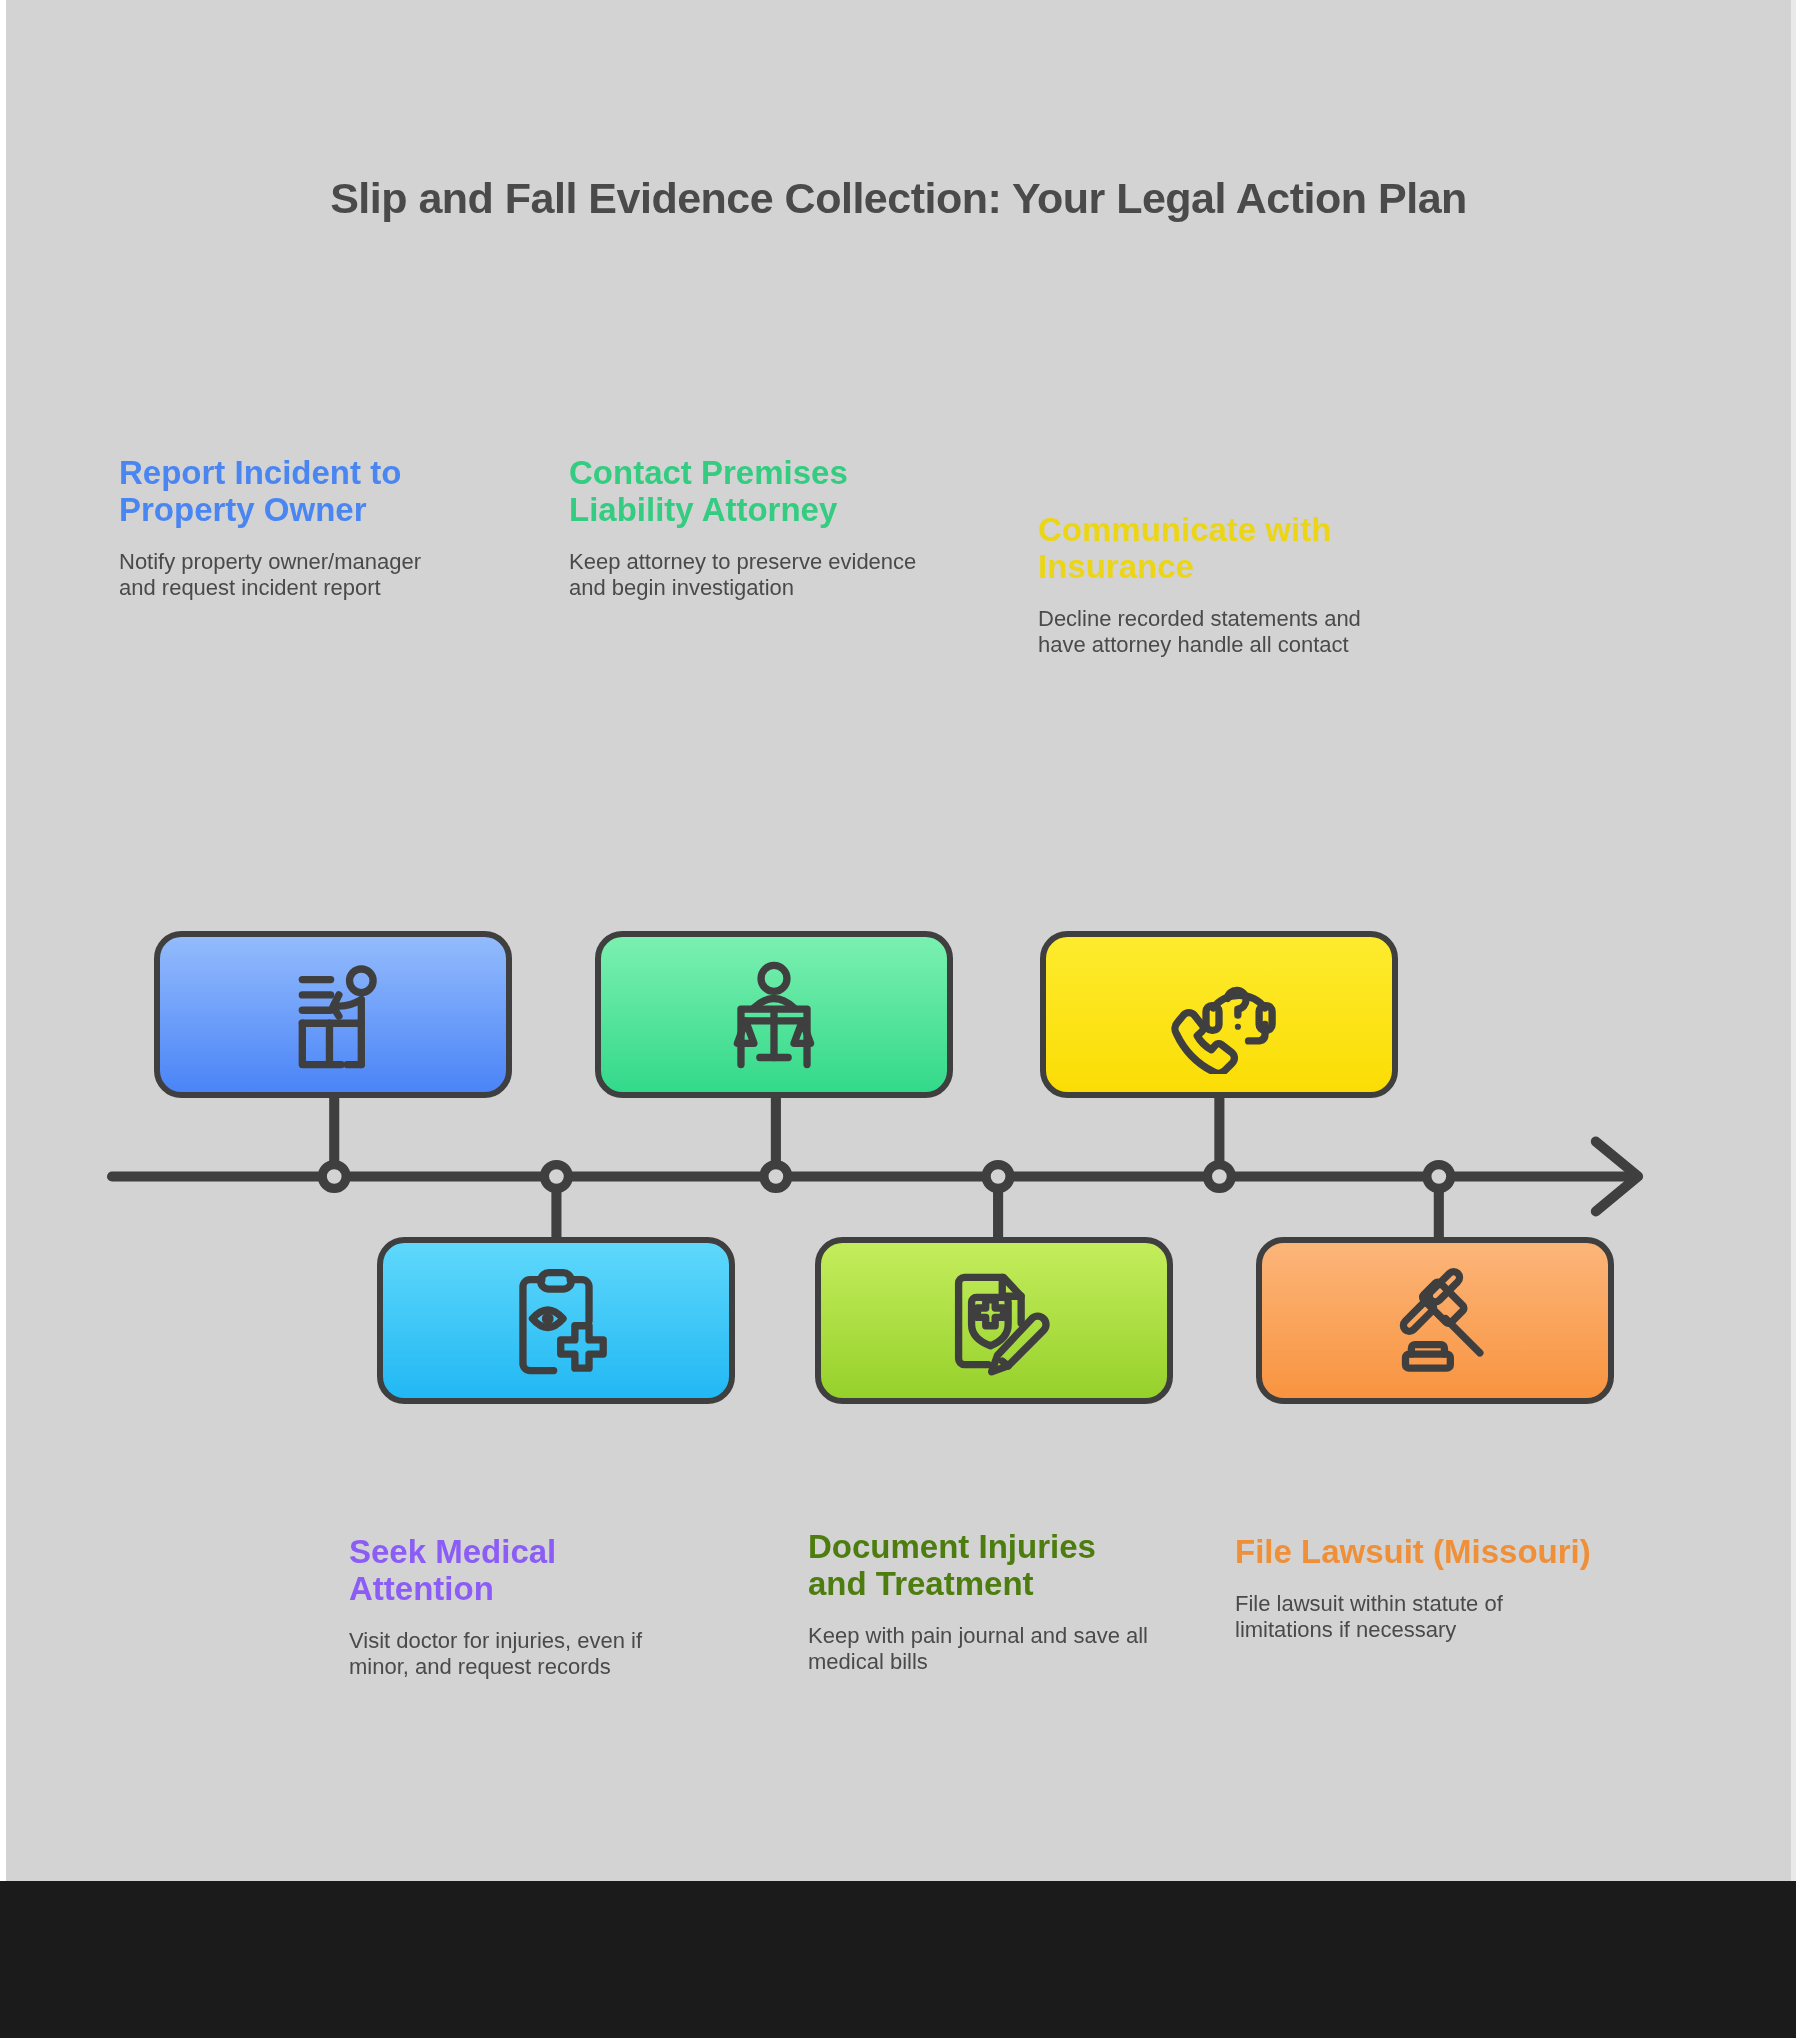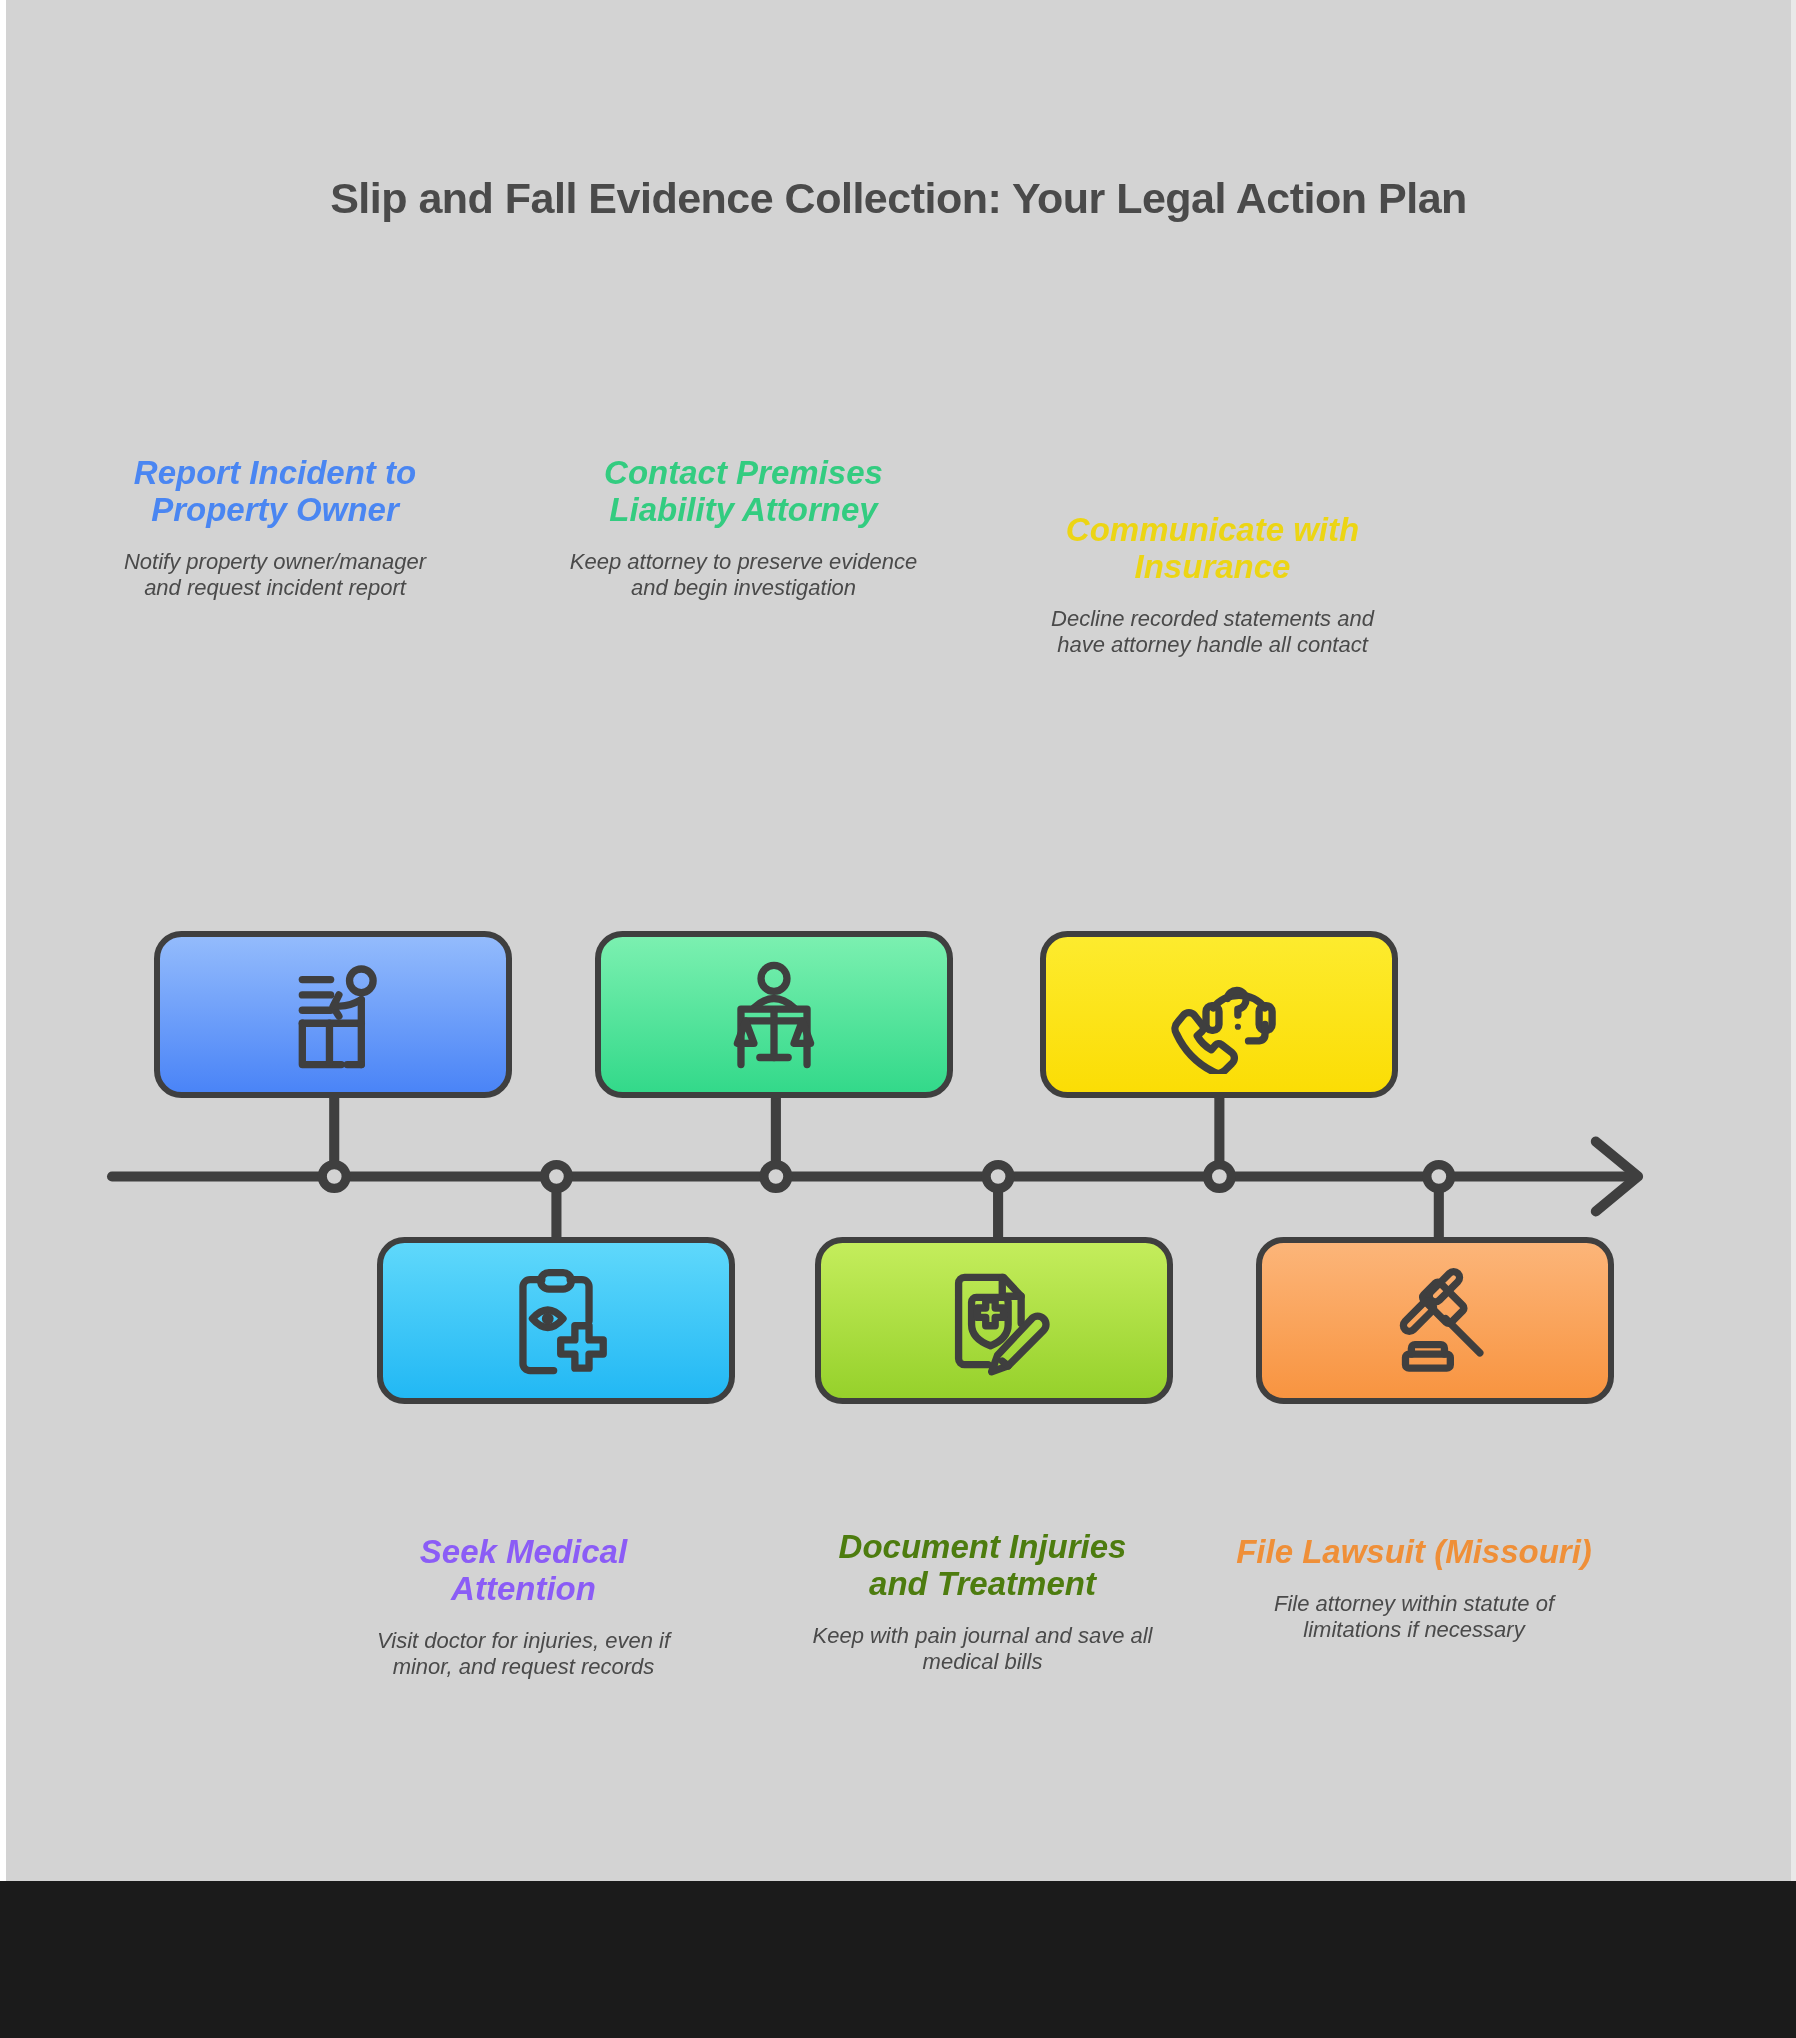--- a/index.html
+++ b/index.html
@@ -59,22 +59,21 @@
     font-size: 43px;
     font-weight: bold;
     line-height: 1.04;
     color: #4a4a4a;
     letter-spacing: -0.5px;
   }
 
   
   .step-text {
     position: absolute;
-    text-align: center;
-    font-style: italic;
+    text-align: left;
   }
   .step-heading {
     font-size: 33px;
     font-weight: bold;
     line-height: 1.12;
   }
   .step-desc {
     font-size: 22px;
     font-weight: normal;
     line-height: 1.17;
@@ -158,21 +157,21 @@
     <div class="step-desc">Visit doctor for injuries, even if minor, and request records</div>
   </div>
 
   <div class="step-text bt2">
     <div class="step-heading" style="color:#4d7c0f">Document Injuries and Treatment</div>
     <div class="step-desc">Keep with pain journal and save all medical bills</div>
   </div>
 
   <div class="step-text bt3">
     <div class="step-heading" style="color:#ef8f38">File Lawsuit (Missouri)</div>
-    <div class="step-desc">File attorney within statute of limitations if necessary</div>
+    <div class="step-desc">File lawsuit within statute of limitations if necessary</div>
   </div>
 
   <svg class="timeline-svg" viewBox="0 0 1956 2048">
     <g stroke="#3f3f3f" stroke-width="11" fill="none" stroke-linecap="round">
 
       <line x1="122" y1="1281" x2="1772" y2="1281"></line>
 
       <polyline points="1738,1243 1784,1281 1738,1319" stroke-linejoin="round"></polyline>
 
       <line x1="364" y1="1196" x2="364" y2="1281"></line>

